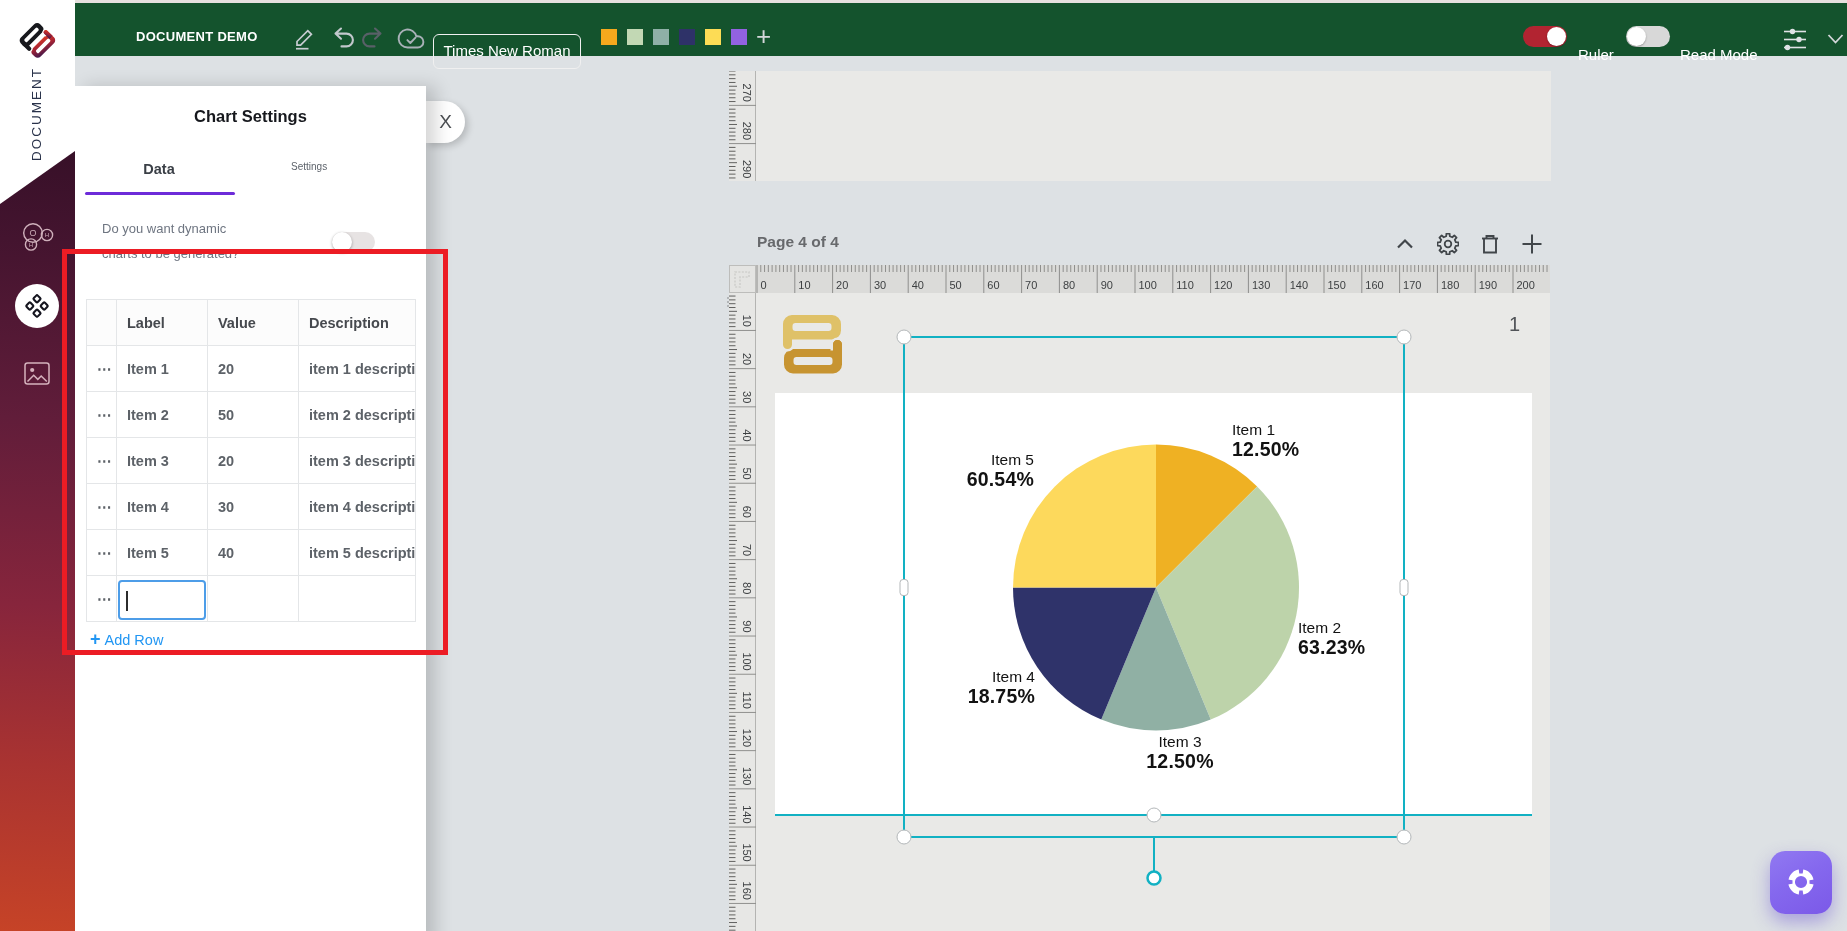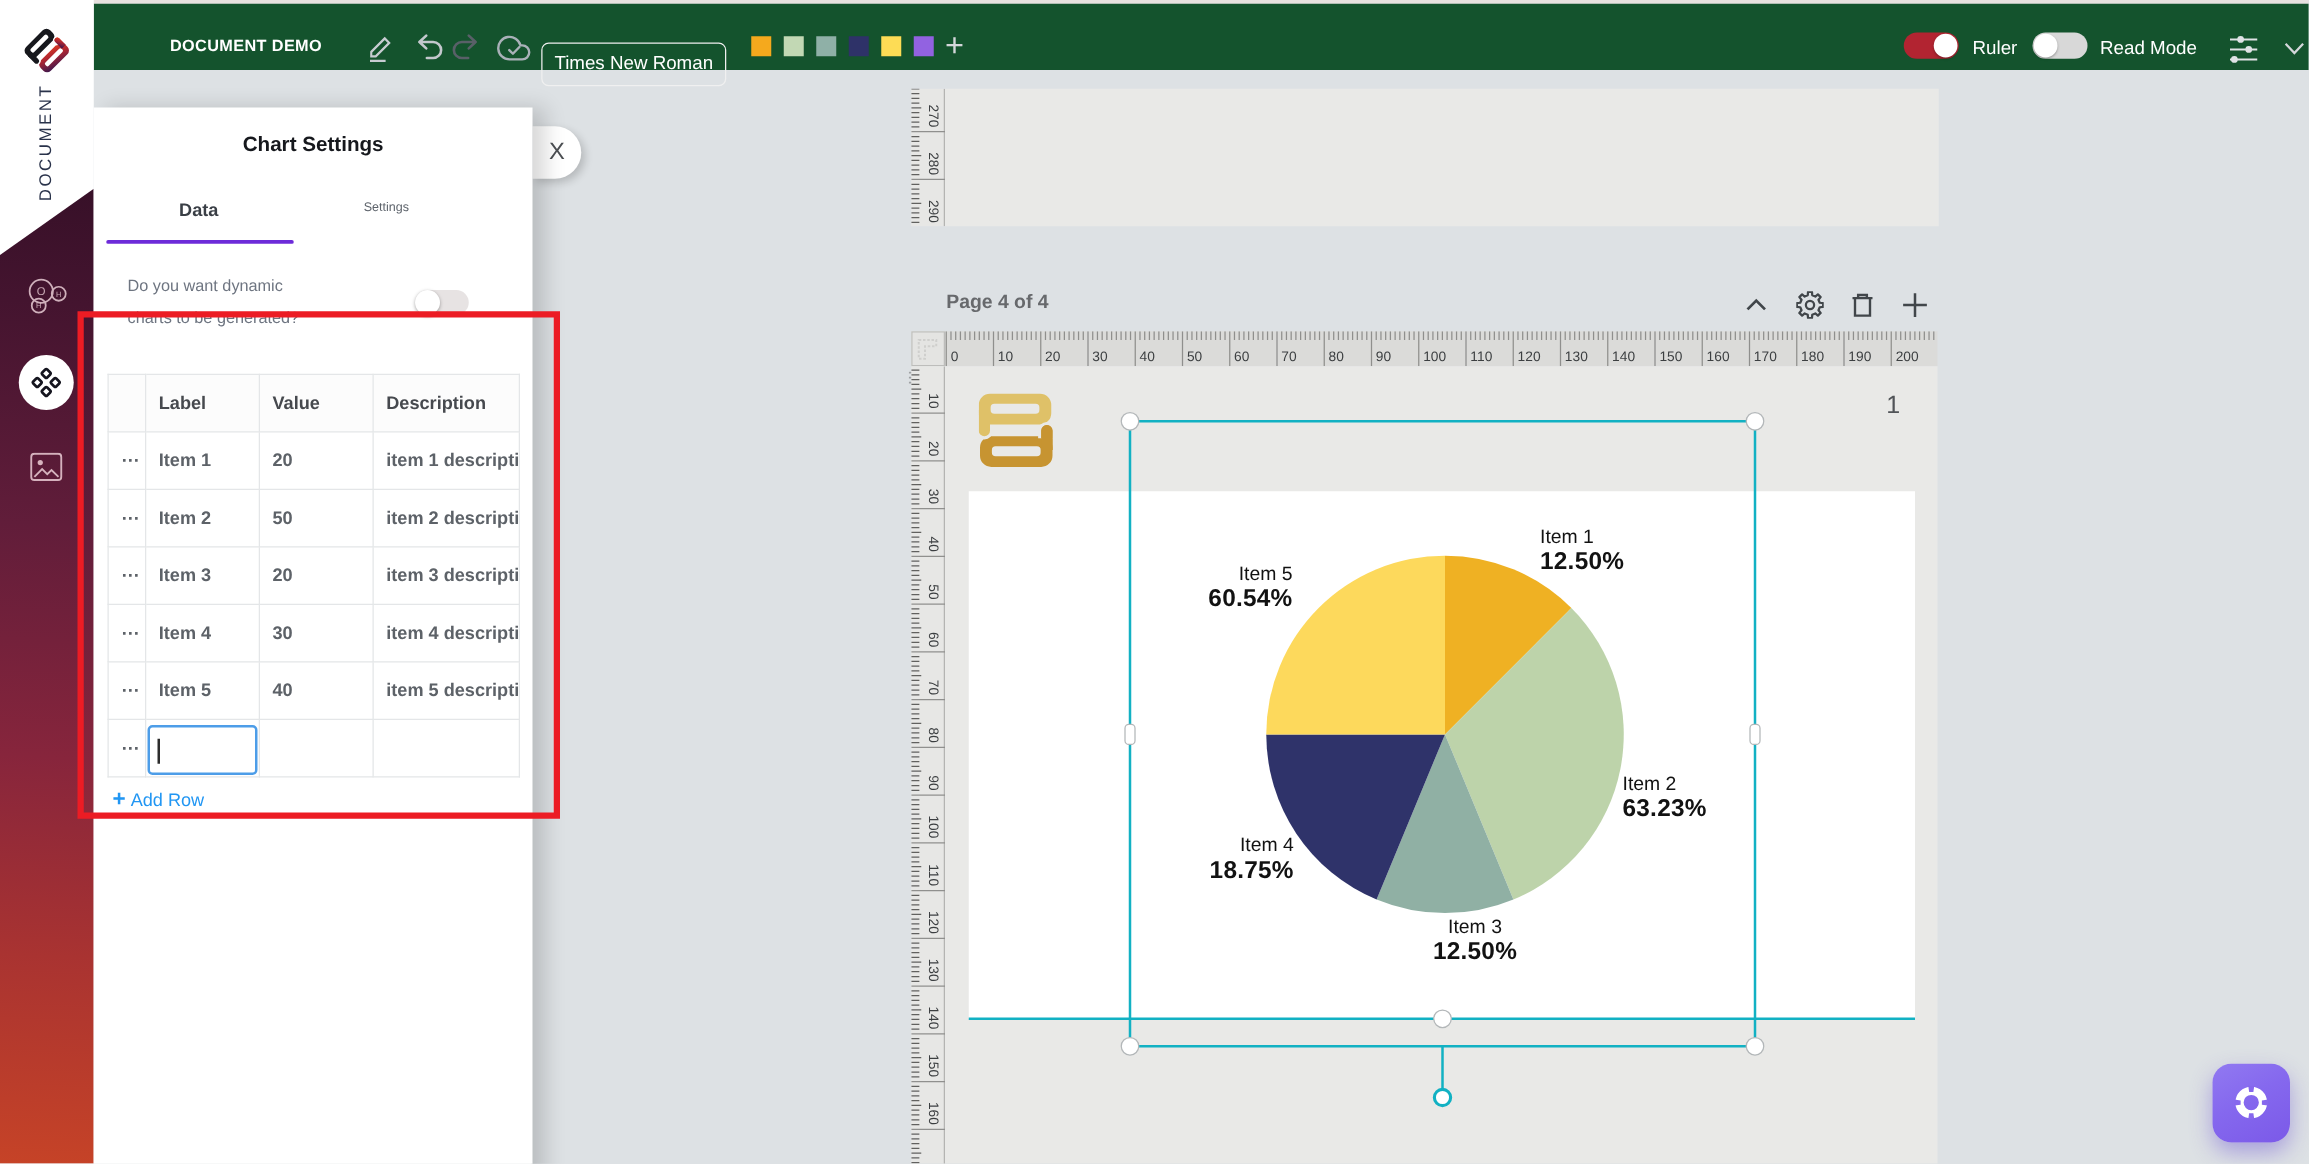--- a/index.html
+++ b/index.html
@@ -9,21 +9,21 @@
 
 #topstrip { position:absolute; left:75px; top:0; right:0; height:3px; background:#e7e1df; }
 #topbar { position:absolute; left:75px; top:3px; right:0; height:53px; background:#14532d; }
 #topbar .ttl { position:absolute; left:61px; top:26px; color:#fff; font-size:13px; font-weight:bold; letter-spacing:0.3px; }
 .fontbtn { position:absolute; left:358px; top:16px; width:148px; height:35px; border:1.5px solid #f0f0f0; border-radius:6px;
   color:#fff; font-size:15px; text-align:center; line-height:32px;margin-top:15px; }
 .sw { position:absolute; top:26px; width:16px; height:16px; }
 #topbar .plus { position:absolute; left:681px; top:18px; color:#d4d7da; font-size:26px; font-weight:300; }
 .tgl { position:absolute; border-radius:11px; width:44px; height:21px; }
 .tgl .knob { position:absolute; top:1px; width:19px; height:19px; border-radius:50%; background:#fff; box-shadow:0 1px 2px rgba(0,0,0,.3); }
-.tlabel { position:absolute; color:#fff; font-size:15px; }
+.tlabel { position:absolute; color:#fff; font-size:15px;margin-top:16px; }
 
 
 #sidebar { position:absolute; left:0; top:0; width:75px; height:931px; background:#fff; z-index:30; }
 #sidegrad { position:absolute; left:0; top:0; width:75px; height:931px;
   background:linear-gradient(183deg, #371028 16%, #44142f 26%, #611d3a 45%, #87253c 65%, #a93331 82%, #c64327 100%);
   clip-path:polygon(75px 151px, 75px 931px, 0px 931px, 0px 204px); }
 #doctext { position:absolute; left:29px; top:67px; color:#29324a; font-size:13.5px; letter-spacing:2.0px;
   writing-mode:vertical-rl; transform:rotate(180deg); }
 
 

